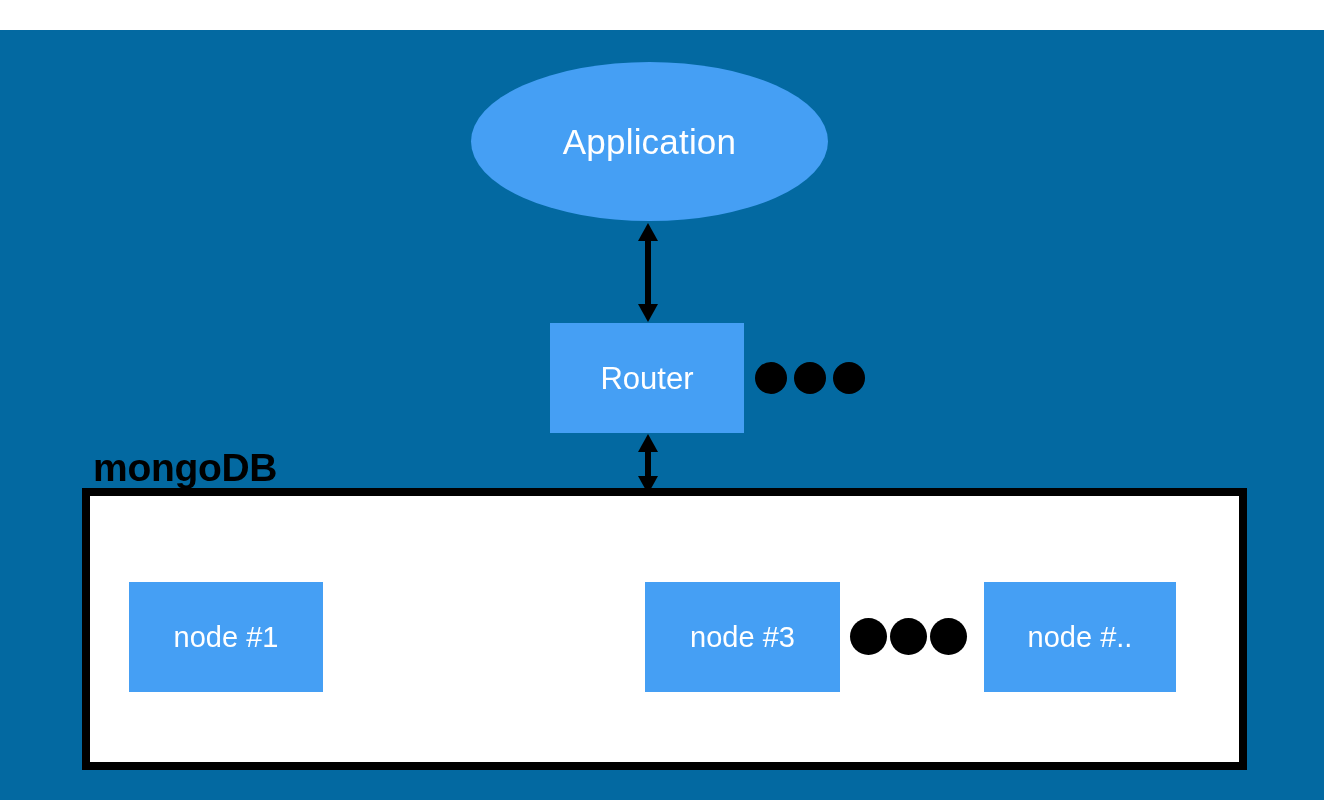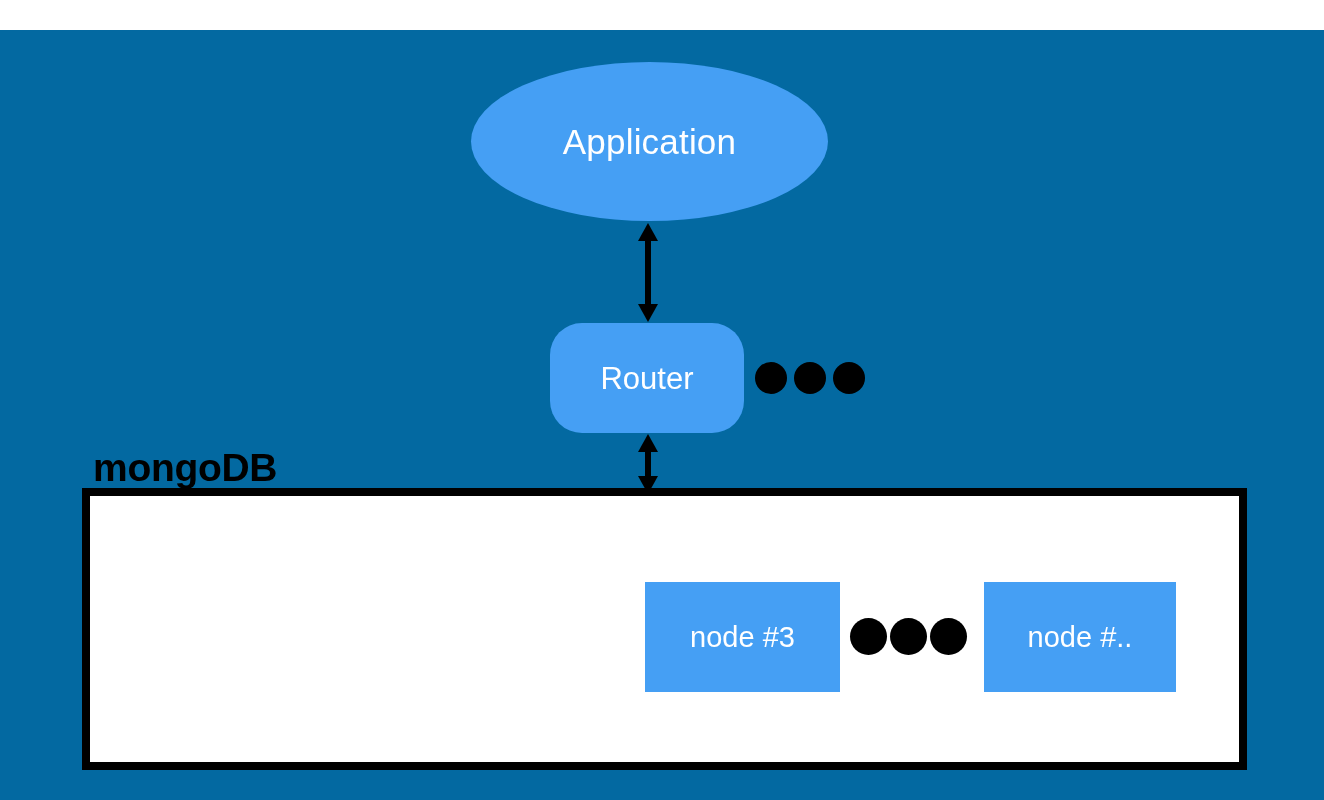--- a/index.html
+++ b/index.html
@@ -44,21 +44,20 @@
   
   #router-box {
     left: 550px;
     top: 293px;
     width: 194px;
     height: 110px;
     background: var(--brand, #459ff4);
     display: flex;
     align-items: center;
     justify-content: center;
-    border-radius: 32px;
   }
   #router-box .label {
     color: #ffffff;
     font-size: 31px;
     font-weight: 400;
     line-height: 1;
     white-space: nowrap;
   }
 
   
@@ -166,20 +165,23 @@
       <line x1="14" y1="12" x2="14" y2="50" stroke="#000000" stroke-width="6"></line>
       <polygon points="14,0 24,18 4,18" fill="#000000"></polygon>
       <polygon points="14,60 24,42 4,42" fill="#000000"></polygon>
     </svg>
   </div>
 
   <div class="node-abs" id="mongodb-label">mongoDB</div>
 
   <div class="node-abs" id="mongodb-container"></div>
 
+  <div class="node-box" id="node-1">
+    <span class="label">node #1</span>
+  </div>
   <div class="node-box" id="node-3">
     <span class="label">node #3</span>
   </div>
 
   <div class="node-abs dots-row" id="node-dots">
     <span class="dot"></span>
     <span class="dot"></span>
     <span class="dot"></span>
   </div>
 

